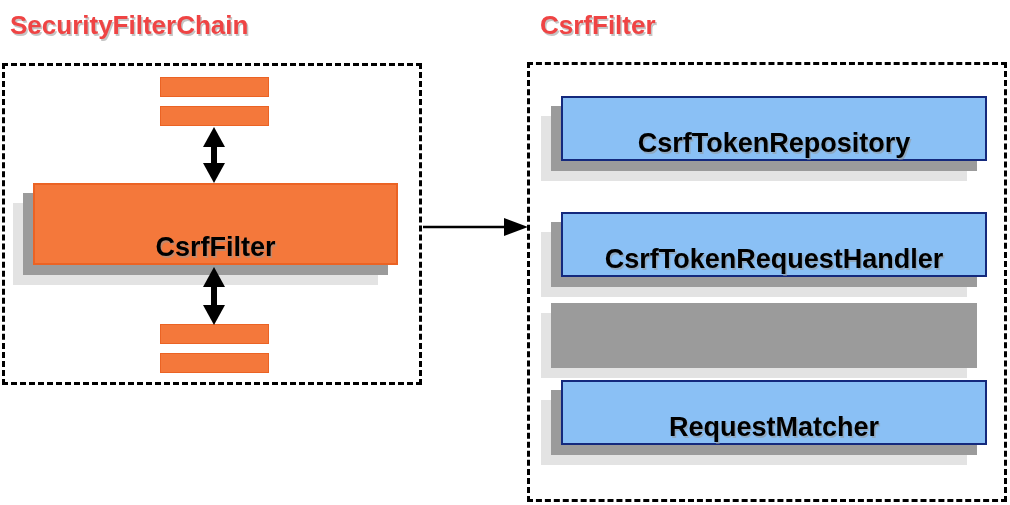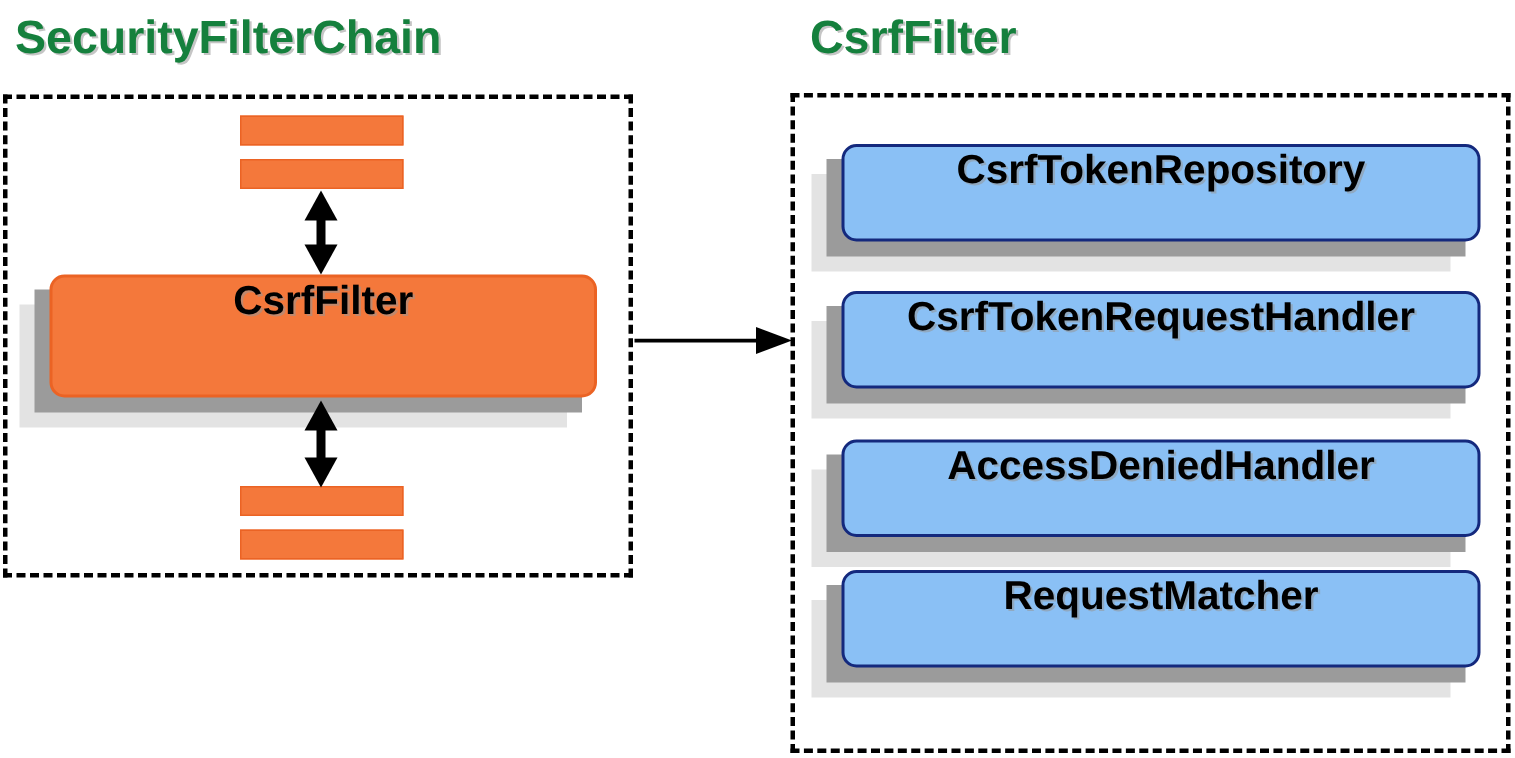--- a/index.html
+++ b/index.html
@@ -7,23 +7,23 @@
     position: relative;
     width: 1010px;
     height: 505px;
     background: #ffffff;
     font-family: "Liberation Sans", sans-serif;
     overflow: hidden;
   }
   .title {
     position: absolute;
     font-weight: bold;
-    font-size: 31px;
+    font-size: 26px;
     line-height: 34px;
-    color: #15803d;
+    color: #ef4444;
     text-shadow: 1.5px 1.5px 0 rgba(150,150,150,0.55);
     white-space: nowrap;
   }
   .title-left { left: 10px; top: 8px; }
   .title-right { left: 540px; top: 8px; }
 
   .dashed-box {
     position: absolute;
     border: 3px dashed var(--dashed-border, #000);
     box-sizing: border-box;
@@ -50,23 +50,22 @@
     position: absolute;
     width: calc(100% - 20px);
     height: calc(100% - 20px);
     box-sizing: border-box;
   }
   .comp .shadow-light { left: 0;    top: 20px; background: var(--shadow-light, #E3E3E3); }
   .comp .shadow-dark  { left: 10px; top: 10px; background: var(--shadow-dark, #9B9B9B); }
   .comp .face {
     left: 20px; top: 0;
     display: flex;
-    align-items: flex-start;
+    align-items: flex-end;
     justify-content: center;
-    border-radius: 10px;
   }
   .face-orange {
     background: var(--orange-fill, #F4783B);
     border: 2px solid var(--orange-border, #EB6324);
   }
   .face-blue {
     background: var(--blue-fill, #8AC0F5);
     border: 2px solid var(--blue-border, #14297D);
   }
   .box-label {
@@ -118,34 +117,31 @@
 
   <div>
   <div class="comp comp-blue" style="top: 96px;">
     <div class="shadow-light"></div>
     <div class="shadow-dark"></div>
     <div class="face face-blue">
       <span class="box-label">CsrfTokenRepository</span>
     </div>
   </div>
 
-  <div class="comp comp-blue" style="top: 194px;">
+  <div class="comp comp-blue" style="top: 212px;">
     <div class="shadow-light"></div>
     <div class="shadow-dark"></div>
     <div class="face face-blue">
       <span class="box-label">CsrfTokenRequestHandler</span>
     </div>
   </div>
 
   <div class="comp comp-blue" style="top: 293px;">
     <div class="shadow-light"></div>
     <div class="shadow-dark"></div>
-    <div class="face face-blue">
-      <span class="box-label">AccessDeniedHandler</span>
-    </div>
   </div>
 
   <div class="comp comp-blue" style="top: 380px;">
     <div class="shadow-light"></div>
     <div class="shadow-dark"></div>
     <div class="face face-blue">
       <span class="box-label">RequestMatcher</span>
     </div>
   </div>
 </div>

